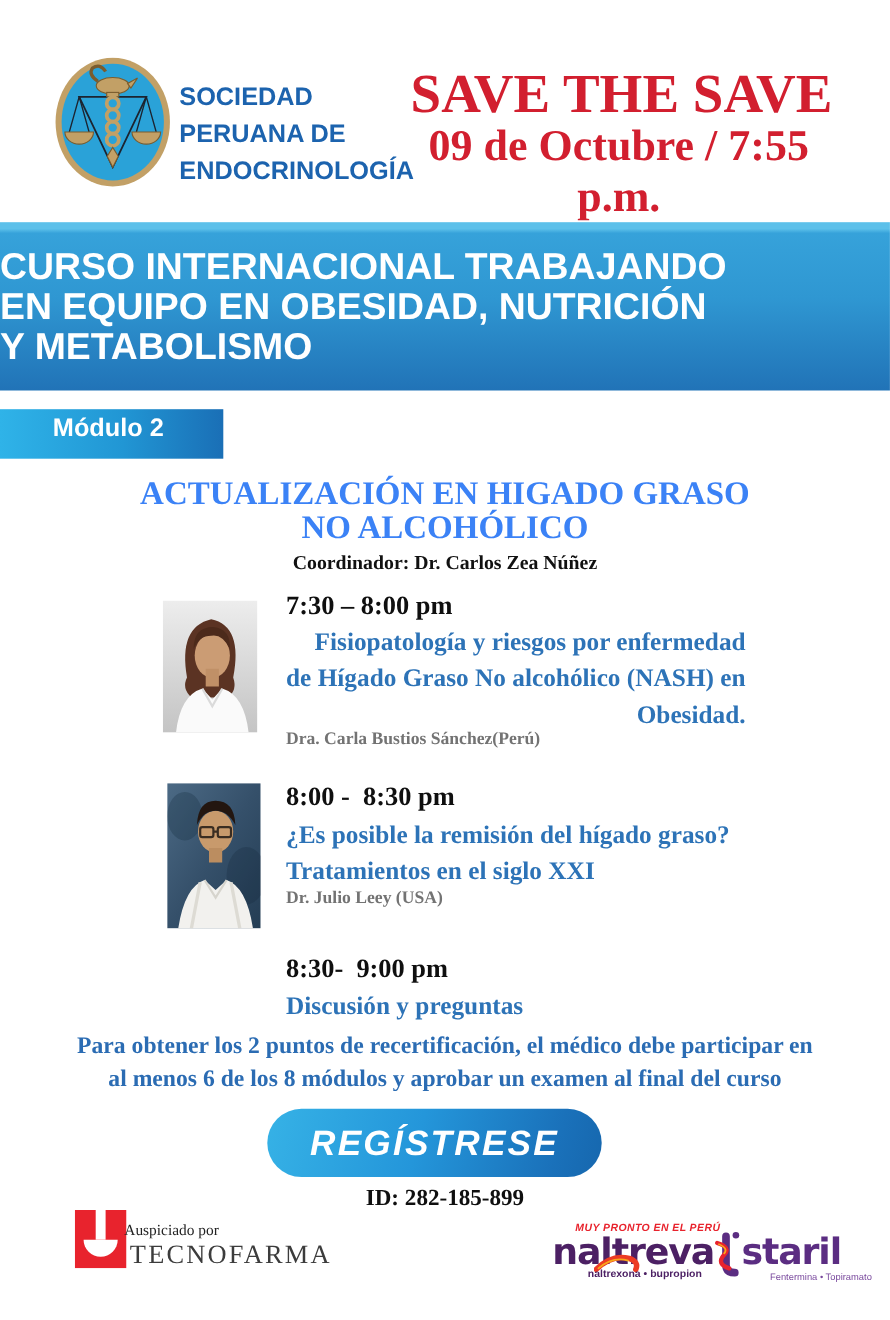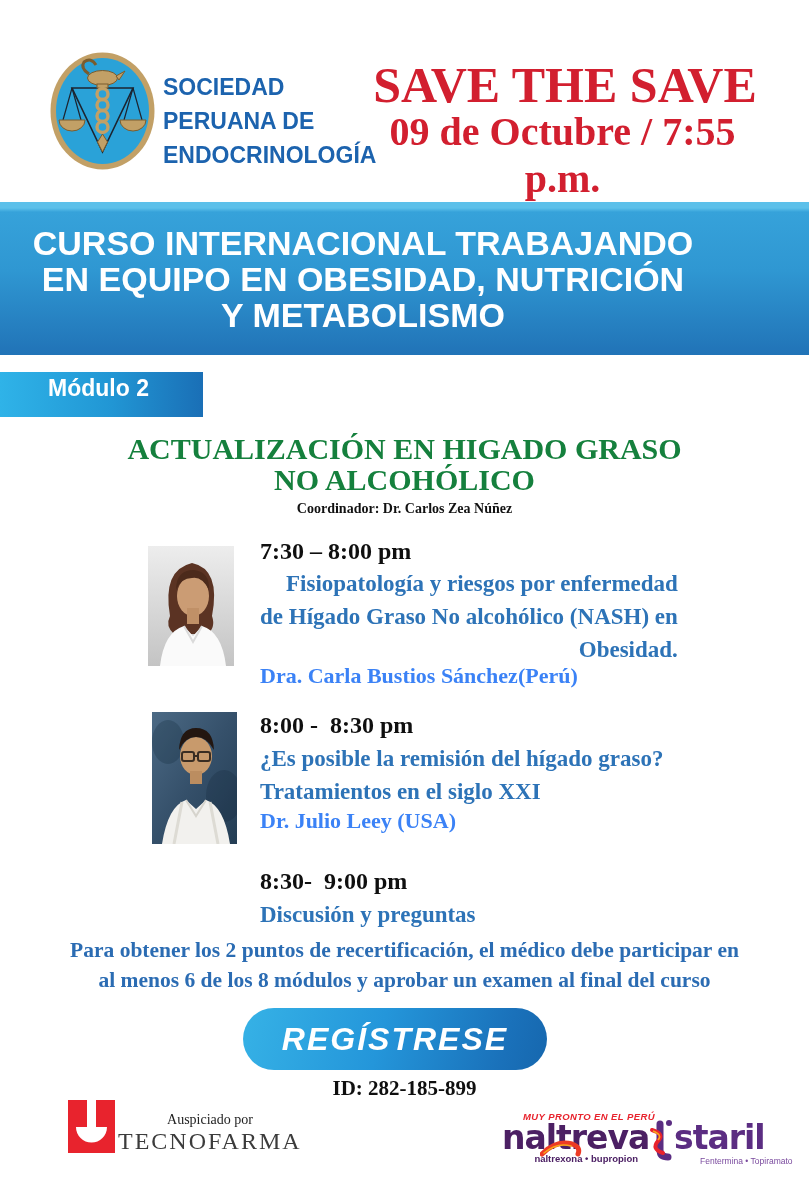--- a/index.html
+++ b/index.html
@@ -11,55 +11,55 @@
   .society{left:163px;top:70px;width:220px;font-family:"Liberation Sans",sans-serif;
            font-weight:bold;font-size:23px;line-height:34px;color:#1c63ae;letter-spacing:0px;}
   .std{left:360px;top:56px;width:410px;text-align:center;color:#d21f2f;
        font-weight:bold;font-size:50px;letter-spacing:0px;}
   .std-date{left:355px;top:108px;width:415px;text-align:center;color:#d21f2f;
        font-weight:bold;font-size:40px;}
 
   
   .banner{left:0;top:202px;width:809px;height:153px;
      background:linear-gradient(180deg,#5cc0ea 0px,#5cc0ea 6px,#36a2da 10px,#2f97d2 45%,#2173b7 100%);}
-  .banner-text{left:0;top:225px;width:726px;text-align:center;color:#ffffff;
+  .banner-text{left:0;top:225px;width:726px;text-align:left;color:#ffffff;
      font-family:"Liberation Sans",sans-serif;font-size:34px;line-height:36px;font-weight:800;}
   .banner-text .lite{font-weight:600;}
 
   
   .module{left:0;top:372px;width:203px;height:45px;line-height:33px;
      background:linear-gradient(90deg,#2fb3e8 0%,#2196d4 55%,#1a6fb6 100%);
      color:#fff;font-family:"Liberation Sans",sans-serif;font-weight:bold;font-size:23px;
      padding-left:48px;box-sizing:border-box;}
 
   
-  .sess-title{left:0;top:433px;width:809px;text-align:center;color:#15803d;
+  .sess-title{left:0;top:433px;width:809px;text-align:center;color:#3b82f6;
      font-weight:bold;font-size:30px;line-height:31px;}
   .coordinator{left:0;top:501px;width:809px;text-align:center;color:#111;
-     font-weight:bold;font-size:14px;}
+     font-weight:bold;font-size:18px;}
 
   
   .time{font-weight:bold;font-size:24px;color:#0f0f0f;white-space:pre;}
   .stitle{font-weight:bold;font-size:23px;line-height:33px;color:#2d73b7;}
-  .speaker{font-weight:bold;font-size:22px;color:#3b82f6;}
+  .speaker{font-weight:bold;font-size:16px;color:#737373;}
   .photo{border:0;}
 
   
   .note{left:0;width:809px;text-align:center;color:#2b6cb3;font-weight:bold;font-size:21.5px;}
 
   
   .reg-btn{left:243px;top:1008px;width:304px;height:62px;border-radius:32px;border:none;cursor:pointer;
      background:linear-gradient(105deg,#36b2e6 0%,#2496da 45%,#1a71ba 85%,#1667ae 100%);
      color:#fff;font-family:"Liberation Sans",sans-serif;font-weight:bold;font-size:32px;
      letter-spacing:2px;text-align:center;line-height:62px;padding:0;font-style:italic;}
   .meeting-id{left:0;top:1076px;width:809px;text-align:center;color:#0f0f0f;
      font-weight:bold;font-size:21px;}
 
   
-  .auspiciado{left:113px;top:1112px;width:140px;text-align:right;font-size:14px;color:#222;}
+  .auspiciado{left:113px;top:1112px;width:140px;text-align:left;font-size:14px;color:#222;}
   .tecnofarma{left:118px;top:1128px;font-size:24px;letter-spacing:2px;color:#3c3c3c;font-weight:400;}
   .coming-soon{left:523px;top:1111px;font-family:"Liberation Sans",sans-serif;
      font-weight:bold;font-style:italic;font-size:9.5px;color:#e8232d;letter-spacing:0.4px;}
   .naltreva{left:502px;top:1118px;font-family:"DejaVu Sans",sans-serif;font-weight:bold;
      font-size:33px;color:#4c2064;letter-spacing:-1px;}
   .naltreva-sub{left:502px;top:1153px;width:136px;text-align:right;
      font-family:"Liberation Sans",sans-serif;font-weight:bold;font-size:9.5px;color:#4c2064;}
   .istaril{left:648px;top:1118px;font-family:"DejaVu Sans",sans-serif;font-weight:bold;
      font-size:33px;color:#5b2d82;letter-spacing:-1px;display:flex;align-items:flex-start;}
   .istaril-sub{left:700px;top:1156px;font-family:"Liberation Sans",sans-serif;

